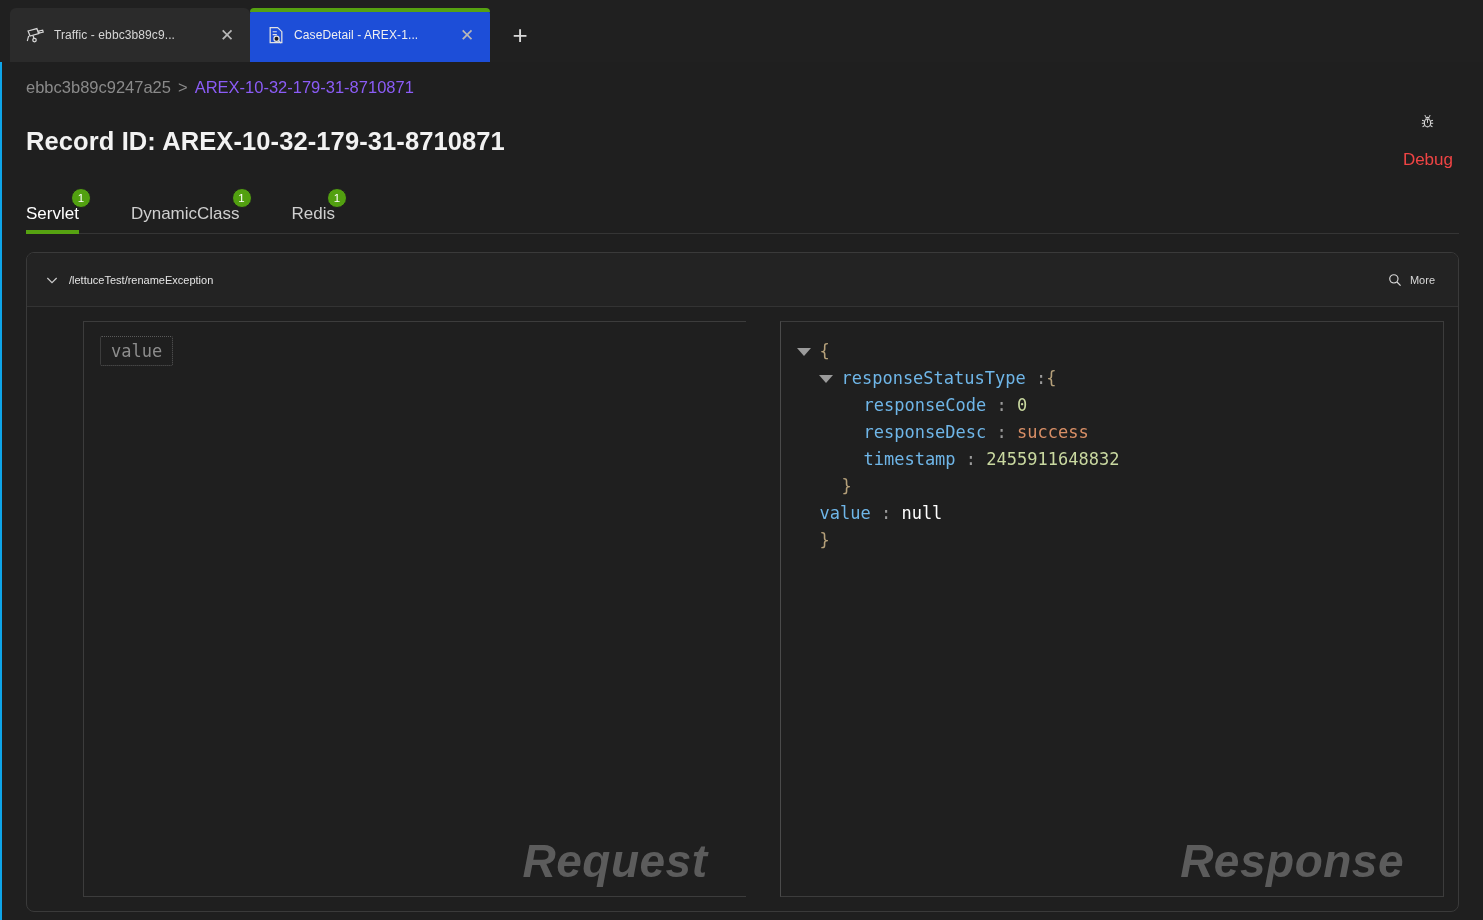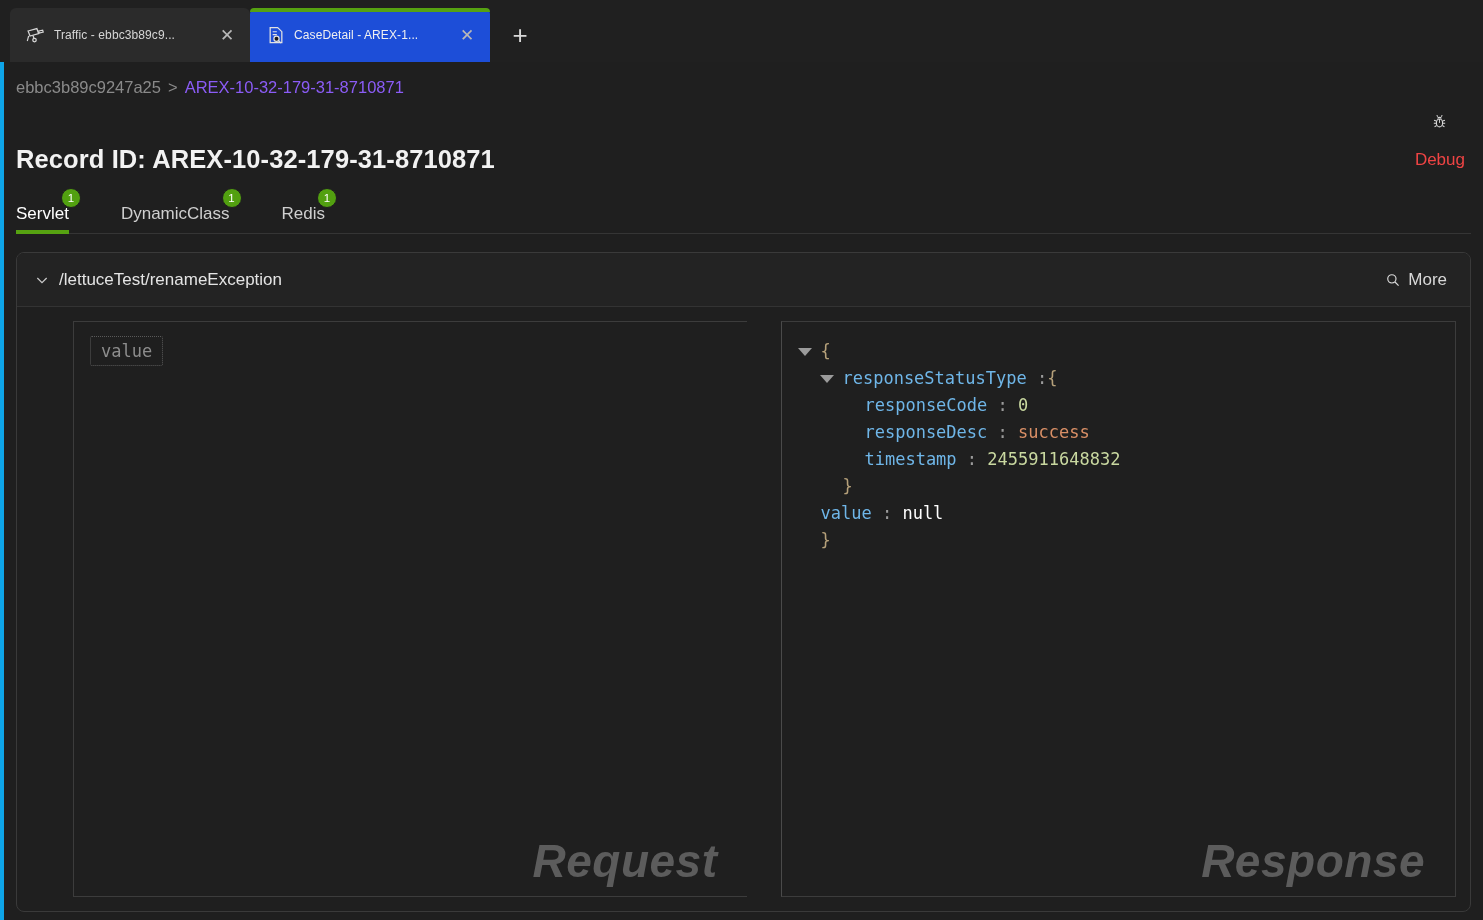--- a/index.html
+++ b/index.html
@@ -76,41 +76,41 @@
     font-weight: 300;
     line-height: 1;
     border-radius: 4px;
   }
 
   
   .page {
     position: relative;
     height: 858px;
     background: #1f1f1f;
-    padding: 0 12px;
-    border-left: 4px solid #0ea5e9;
+    padding: 0 24px;
+    border-left: 2px solid #0ea5e9;
   }
 
   .breadcrumb {
     padding-top: 16px;
     font-size: 16.5px;
     color: #d4d4d4;
     display: flex;
     align-items: center;
     gap: 7px;
     white-space: nowrap;
   }
   .crumb-muted { color: #8a8a8a; }
   .crumb-sep { color: #8a8a8a; }
   .crumb-current { color: #8b5cf6; }
 
   .title-row {
     margin-top: 12px;
     display: flex;
-    align-items: flex-end;
+    align-items: center;
     justify-content: space-between;
   }
   .record-title {
     font-size: 25.5px;
     font-weight: bold;
     color: #f2f2f2;
     letter-spacing: 0.1px;
   }
   .debug-btn {
     display: flex;
@@ -193,30 +193,30 @@
     background: #232323;
   }
   .chev {
     width: 22px; height: 22px;
     flex: 0 0 22px;
     display: flex; align-items: center; justify-content: center;
     color: #cccccc;
     margin-right: 6px;
   }
   .card-title {
-    font-size: 17px;
+    font-size: 11px;
     color: #e4e4e4;
     flex: 1 1 auto;
   }
   .more-btn {
     display: flex;
     align-items: center;
     gap: 7px;
     color: #d8d8d8;
-    font-size: 17px;
+    font-size: 11px;
     padding: 3px 5px;
     border-radius: 4px;
   }
 
   .card-body {
     flex: 1 1 auto;
     display: flex;
     padding: 14px 14px 14px 22px;
     overflow: hidden;
   }
@@ -234,21 +234,21 @@
   }
   .pane-response {
     border-top: 1px solid #3c3c3c;
     border-right: 1px solid #3c3c3c;
     border-bottom: 1px solid #3c3c3c;
     border-left: 1px solid #4a4a4a;
     padding: 14px 16px;
   }
   .watermark {
     position: absolute;
-    right: 30px;
+    right: 39px;
     bottom: 8px;
     font-family: "Liberation Sans", sans-serif;
     font-style: italic;
     font-weight: bold;
     font-size: 46px;
     color: #5c5c5c;
     letter-spacing: 0.5px;
     user-select: none;
   }
 

